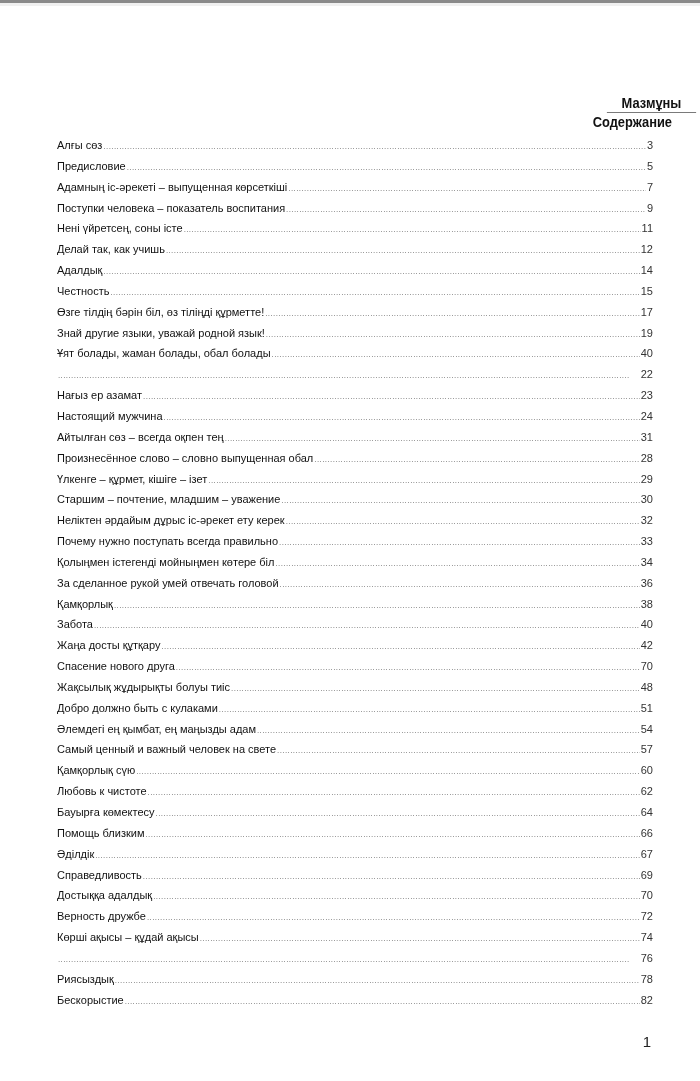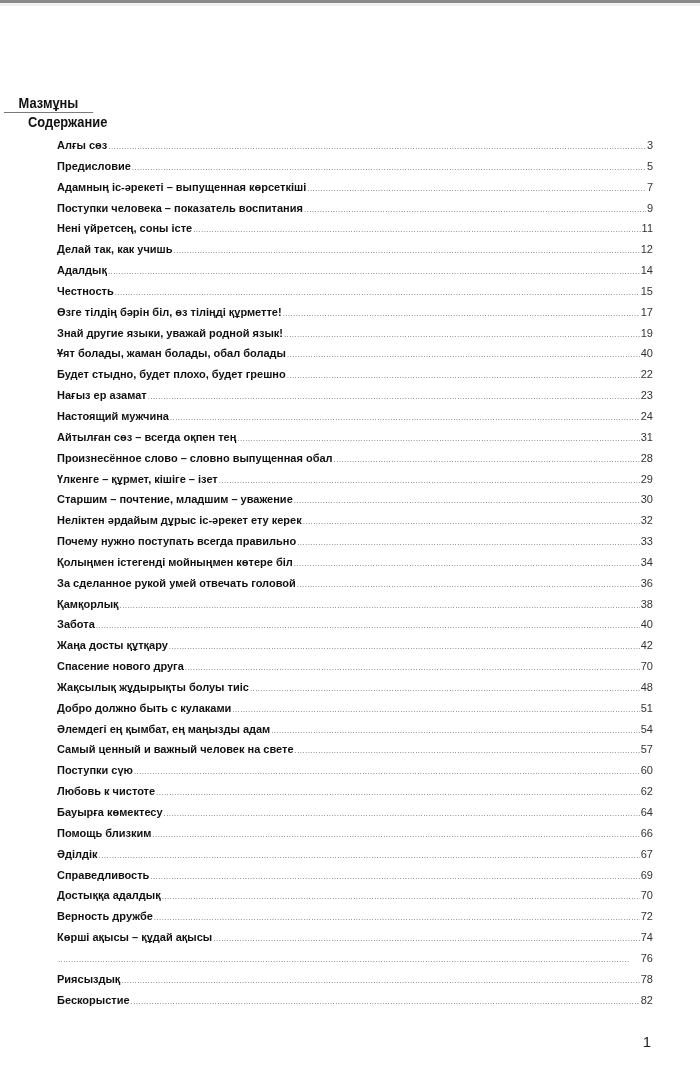--- a/index.html
+++ b/index.html
@@ -27,21 +27,21 @@
       left: 0; top: 3px;
       width: 700px;
       height: 3px;
       background: #f0f0f0;
     }
     .title-block {
       position: absolute;
       left: 0;
       top: 94px;
       width: 700px;
-      text-align: left;
+      text-align: right;
     }
     .title-kz {
       display: inline-block;
       font-weight: bold;
       font-size: 14px;
       line-height: 16px;
       padding: 0 16px 1px 16px;
       border-bottom: 1px solid #7a7a7a;
       transform: scaleX(0.92);
     }
@@ -59,21 +59,21 @@
     }
     .toc-row {
       display: flex;
       align-items: baseline;
       height: 20.85px;
       font-size: 11px;
       line-height: 16px;
       white-space: nowrap;
     }
     .toc-label {
-      font-weight: bold;
+      font-weight: normal;
       flex: 0 0 auto;
     }
     .toc-leader {
       flex: 1 1 auto;
       overflow: hidden;
       margin: 0 1px;
       color: #555555;
       font-size: 8px;
       letter-spacing: 0.4px;
       position: relative;
@@ -158,21 +158,20 @@
       <span class="toc-label">Знай другие языки, уважай родной язык!</span>
       <span class="toc-leader"></span>
       <span class="toc-page">19</span>
     </div>
     <div class="toc-row">
       <span class="toc-label">Ұят болады, жаман болады, обал болады</span>
       <span class="toc-leader"></span>
       <span class="toc-page">40</span>
     </div>
     <div class="toc-row">
-      <span class="toc-label">Будет стыдно, будет плохо, будет грешно</span>
       <span class="toc-leader"></span>
       <span class="toc-page">22</span>
     </div>
     <div class="toc-row">
       <span class="toc-label">Нағыз ер азамат</span>
       <span class="toc-leader"></span>
       <span class="toc-page">23</span>
     </div>
     <div class="toc-row">
       <span class="toc-label">Настоящий мужчина</span>
@@ -253,21 +252,21 @@
       <span class="toc-label">Әлемдегі ең қымбат, ең маңызды адам</span>
       <span class="toc-leader"></span>
       <span class="toc-page">54</span>
     </div>
     <div class="toc-row">
       <span class="toc-label">Самый ценный и важный человек на свете</span>
       <span class="toc-leader"></span>
       <span class="toc-page">57</span>
     </div>
     <div class="toc-row">
-      <span class="toc-label">Поступки сүю</span>
+      <span class="toc-label">Қамқорлық сүю</span>
       <span class="toc-leader"></span>
       <span class="toc-page">60</span>
     </div>
     <div class="toc-row">
       <span class="toc-label">Любовь к чистоте</span>
       <span class="toc-leader"></span>
       <span class="toc-page">62</span>
     </div>
     <div class="toc-row">
       <span class="toc-label">Бауырға көмектесу</span>

